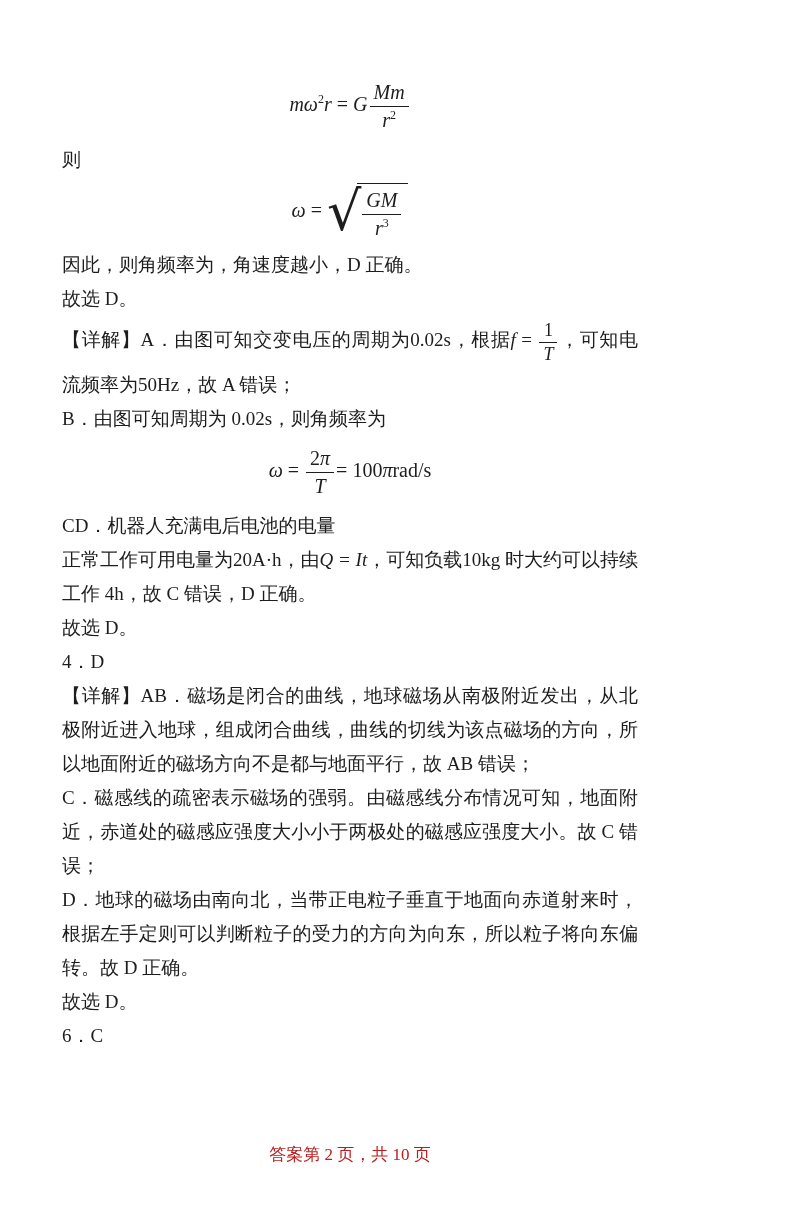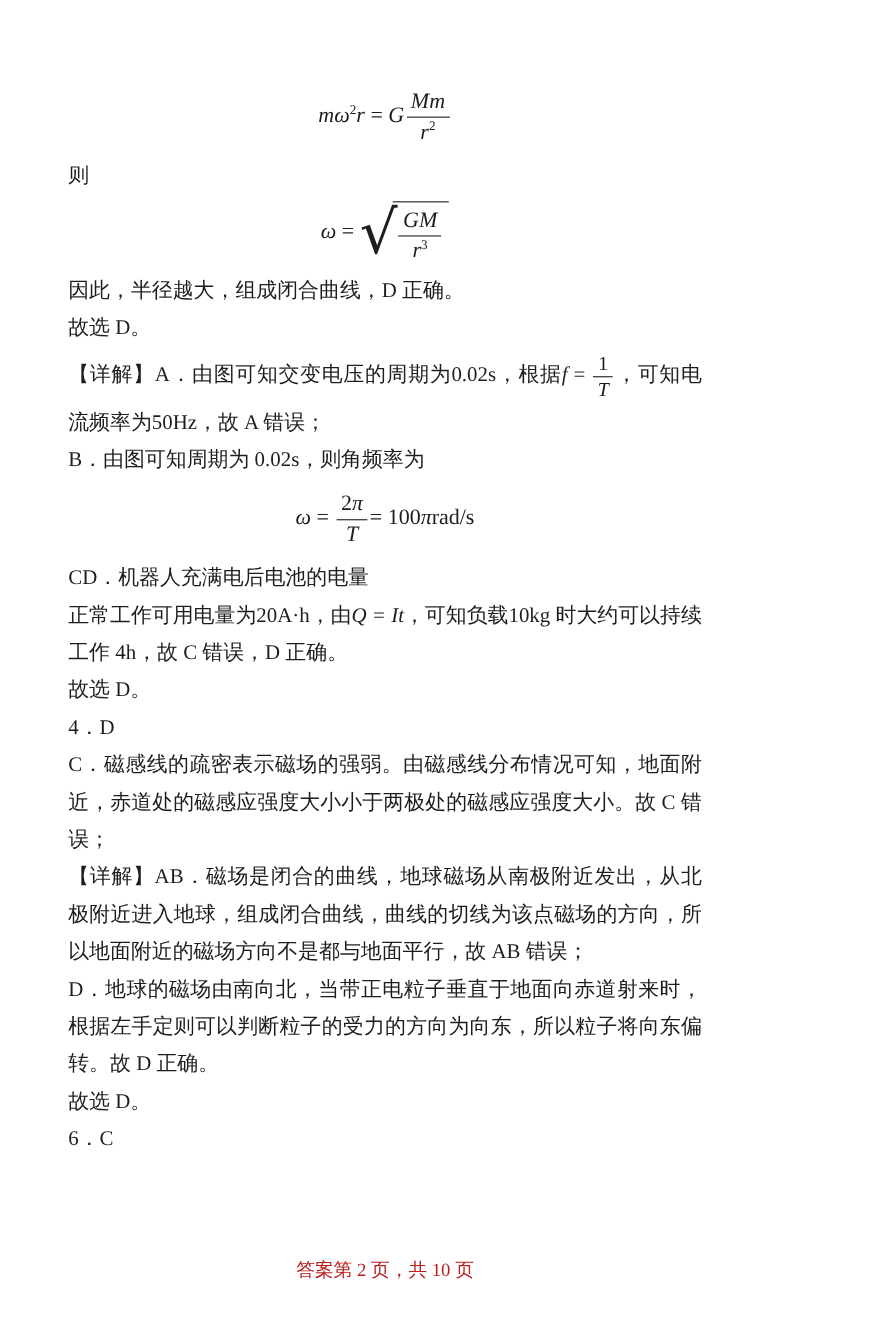--- a/index.html
+++ b/index.html
@@ -99,41 +99,41 @@
 
     <div class="formula"><span><i>mω</i><sup>2</sup><i>r</i><span> = </span><i>G</i></span><span class="frac"><span class="num"><i>Mm</i></span><span class="den"><i>r</i><sup>2</sup></span></span></div>
 
     <p class="line">则</p>
 
     <div class="formula"><i>ω</i><span> = </span><span class="bigroot">
           <span class="rad">√</span>
           <span class="radicand"><span class="frac"><span class="num"><i>GM</i></span><span class="den"><i>r</i><sup>3</sup></span></span></span>
         </span></div>
 
-    <p class="line">因此，半径越大，组成闭合曲线，D 正确。</p>
+    <p class="line">因此，则角频率为，角速度越小，D 正确。</p>
     <p class="line">故选 D。</p>
 
 
     <p class="line"><span>【详解】A．由图可知交变电压的周期为0.02s，根据</span><i>f</i><span> = </span><span class="frac inline"><span class="num">1</span><span class="den"><i>T</i></span></span><span>，可知电流频率为50Hz，故 A 错误；</span></p>
 
     <p class="line">B．由图可知周期为 0.02s，则角频率为</p>
 
     <div class="formula"><i>ω</i><span> = </span><span class="frac"><span class="num"><span>2</span><i>π</i></span><span class="den"><i>T</i></span></span><span>= 100</span><i>π</i><span>rad/s</span></div>
 
 
     <p class="line">CD．机器人充满电后电池的电量</p>
 
 
     <p class="line"><span>正常工作可用电量为20A·h，由</span><i>Q = It</i><span>，可知负载10kg 时大约可以持续工作 4h，故 C 错误，D 正确。</span></p>
 
     <p class="line">故选 D。</p>
 
     <p class="line">4．D</p>
+    <p class="line">【详解】AB．磁场是闭合的曲线，地球磁场从南极附近发出，从北极附近进入地球，组成闭合曲线，曲线的切线为该点磁场的方向，所以地面附近的磁场方向不是都与地面平行，故 AB 错误；</p>
     <p class="line">C．磁感线的疏密表示磁场的强弱。由磁感线分布情况可知，地面附近，赤道处的磁感应强度大小小于两极处的磁感应强度大小。故 C 错误；</p>
-    <p class="line">【详解】AB．磁场是闭合的曲线，地球磁场从南极附近发出，从北极附近进入地球，组成闭合曲线，曲线的切线为该点磁场的方向，所以地面附近的磁场方向不是都与地面平行，故 AB 错误；</p>
     <p class="line">D．地球的磁场由南向北，当带正电粒子垂直于地面向赤道射来时，根据左手定则可以判断粒子的受力的方向为向东，所以粒子将向东偏转。故 D 正确。</p>
     <p class="line">故选 D。</p>
 
     <p class="line">6．C</p>
 
   </div>
 
   <div class="footer">答案第 2 页，共 10 页</div>
 </div>
 

